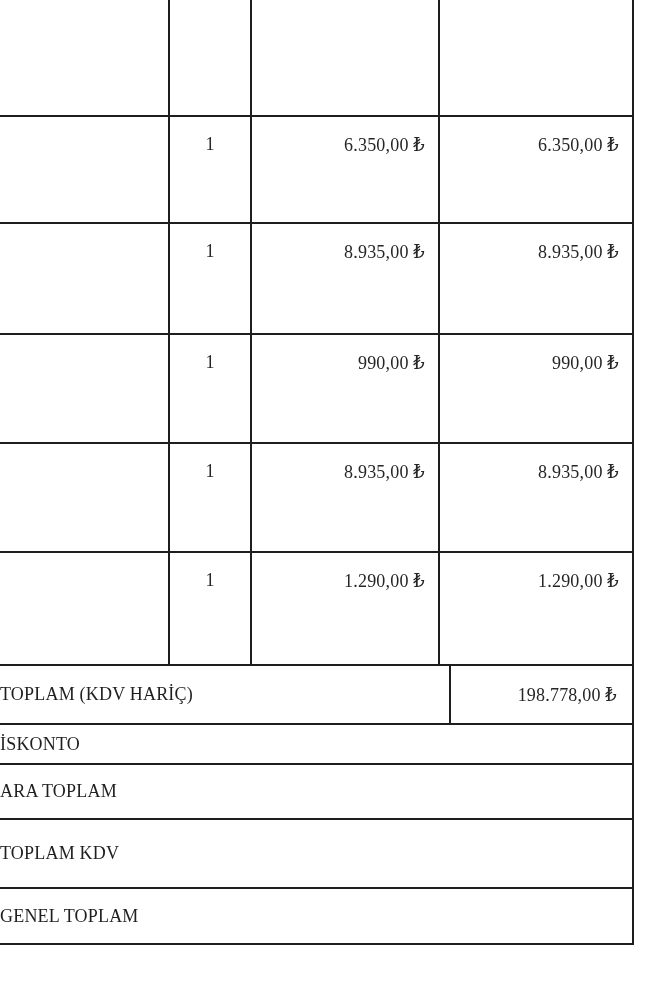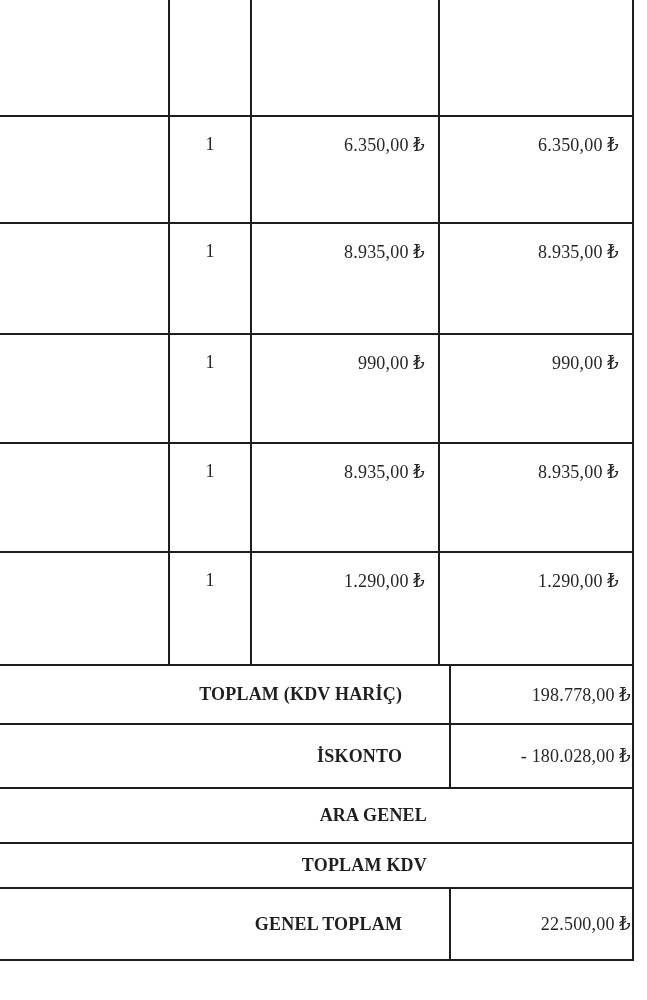--- a/index.html
+++ b/index.html
@@ -49,41 +49,40 @@
   .r-i1 { height: 107px; }
   .r-i2 { height: 111px; }
   .r-i3 { height: 109px; }
   .r-i4 { height: 109px; }
   .r-i5 { height: 113px; }
 
   
   .sumrow { align-items: center; }
   .c-slabel {
     width: 438px;
-    text-align: right;
     padding-right: 11px;
-    font-weight: bold;
+    font-weight: normal;
     color: #1f1f1f;
   }
   .c-svalue {
     width: 194px;
     border-left: 2px solid #1e1e1e;
     text-align: right;
-    padding-right: 1px;
+    padding-right: 15px;
     align-self: stretch;
     display: flex;
     align-items: center;
     justify-content: flex-end;
     margin-left: 36px;
   }
   .r-s1 { height: 59px; }
-  .r-s2 { height: 64px; }
+  .r-s2 { height: 40px; }
   .r-s3 { height: 55px; }
-  .r-s4 { height: 45px; }
-  .r-s5 { height: 72px; }
+  .r-s4 { height: 69px; }
+  .r-s5 { height: 56px; }
 </style>
 </head>
 <body>
 
 <div class="page">
   <div class="tbl">
 
     <div class="row r-partial itemrow">
       <div class="cell c-desc"></div>
       <div class="cell c-qty"></div>
@@ -126,30 +125,28 @@
       <div class="cell c-total">1.290,00 ₺</div>
     </div>
 
     <div class="row r-s1 sumrow">
       <div class="cell c-slabel">TOPLAM (KDV HARİÇ)</div>
       <div class="cell c-svalue">198.778,00 ₺</div>
     </div>
 
     <div class="row r-s2 sumrow">
       <div class="cell c-slabel">İSKONTO</div>
-      <div class="cell c-svalue">- 180.028,00 ₺</div>
     </div>
 
     <div class="row r-s3 sumrow">
-      <div class="cell c-slabel">ARA GENEL</div>
+      <div class="cell c-slabel">ARA TOPLAM</div>
     </div>
 
     <div class="row r-s4 sumrow">
       <div class="cell c-slabel">TOPLAM KDV</div>
     </div>
 
     <div class="row r-s5 sumrow">
       <div class="cell c-slabel">GENEL TOPLAM</div>
-      <div class="cell c-svalue">22.500,00 ₺</div>
     </div>
 
   </div>
 </div>
 
 </body></html>

